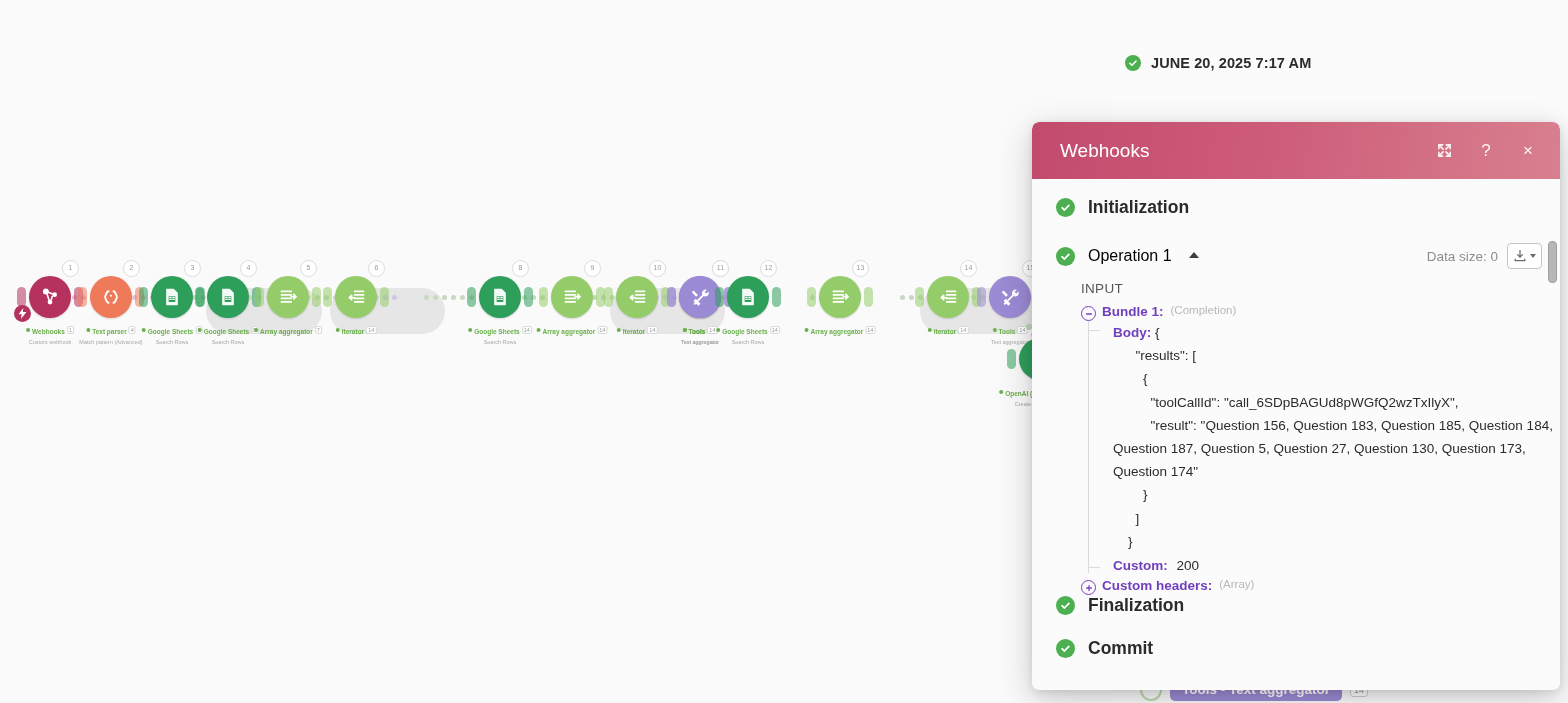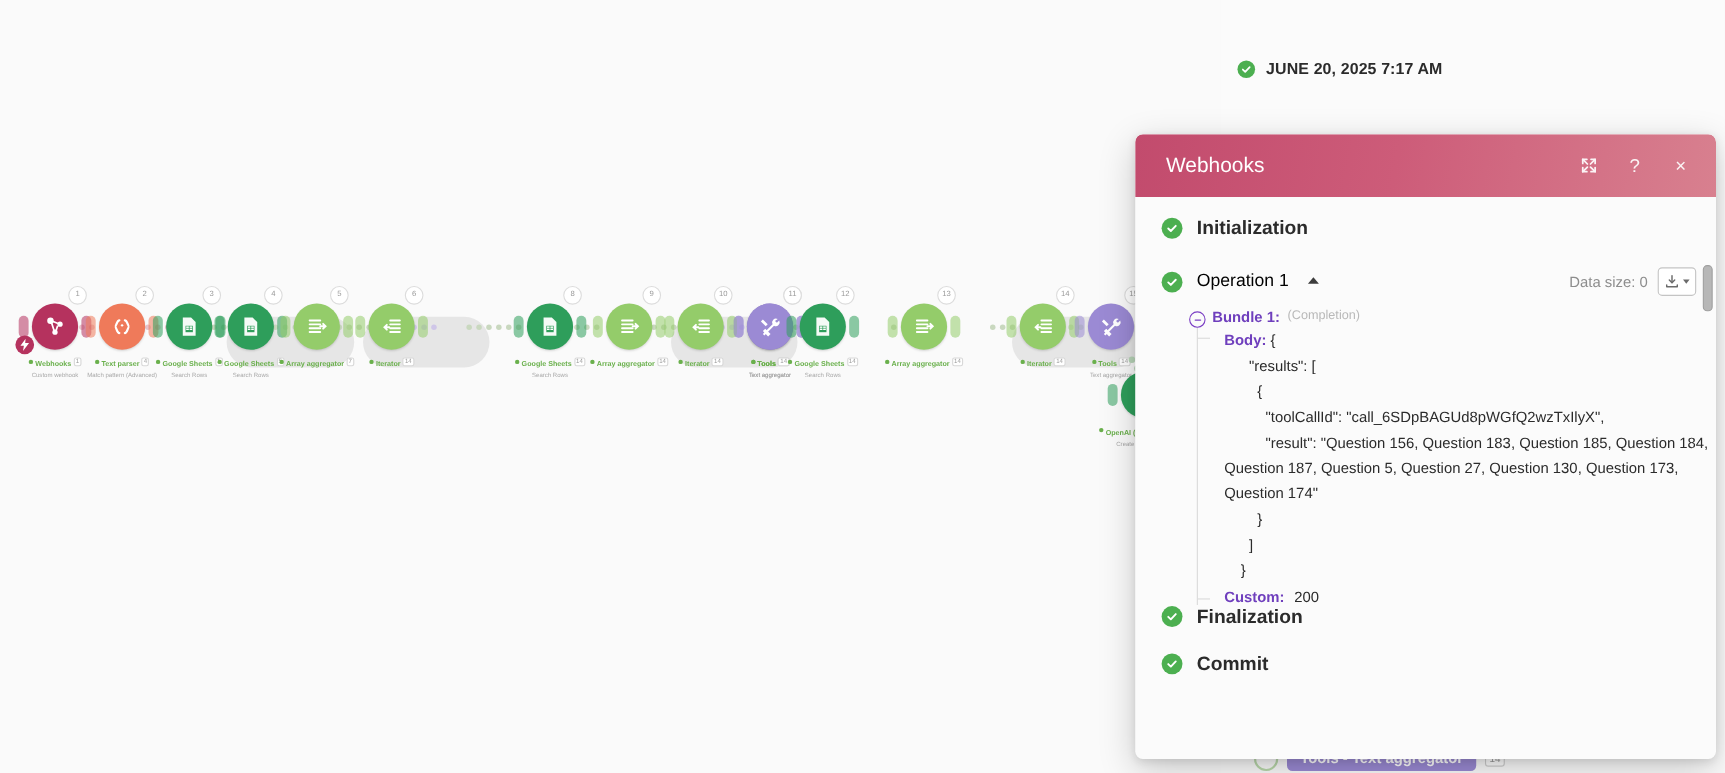--- a/index.html
+++ b/index.html
@@ -829,20 +829,21 @@
       <span class="dl-btn">
         <svg width="14" height="14" viewBox="0 0 16 16" fill="none" stroke="#6b6b6b" stroke-width="1.5" stroke-linecap="round" stroke-linejoin="round">
           <path d="M8 2v7"></path>
             <path d="M5.2 6.4 8 9.2l2.8-2.8"></path>
             <path d="M2.5 11.5v1.8h11v-1.8"></path>
         </svg>
         <span class="dl-caret"></span>
       </span>
     </div>
 
+    <div class="io-label">INPUT</div>
 
     <div class="tree">
 
       <div class="tnode">
         <span class="tcircle">
           <svg width="8" height="8" viewBox="0 0 10 10" stroke="#7b3fc4" stroke-width="1.6" stroke-linecap="round">
               <path d="M2 5h6"></path>
             </svg>
         </span>
         <span class="tkey">Bundle 1:</span>
@@ -861,20 +862,29 @@
       ]
     }</pre>
         </div>
         <div class="row-gap"></div>
         <div class="dash-row">
           <span class="tkey">Custom:</span>
           <span class="tval">200</span>
         </div>
       </div>
 
+      <div class="tnode" style="margin-top:5px;">
+        <span class="tcircle">
+          <svg width="8" height="8" viewBox="0 0 10 10" stroke="#7b3fc4" stroke-width="1.6" stroke-linecap="round">
+              <path d="M2 5h6M5 2v6"></path>
+            </svg>
+        </span>
+        <span class="tkey">Custom headers:</span>
+        <span class="tmeta">(Array)</span>
+      </div>
     </div>
 
     <div class="stage-row">
       <span class="chk lg">
         <svg width="11" height="11" viewBox="0 0 14 14" fill="none" stroke="#fff" stroke-width="2.2" stroke-linecap="round" stroke-linejoin="round">
             <path d="M2.6 7.3 L5.6 10.2 L11.3 4.2"></path>
           </svg>
       </span>
       <span class="stage-label">Finalization</span>
     </div>

